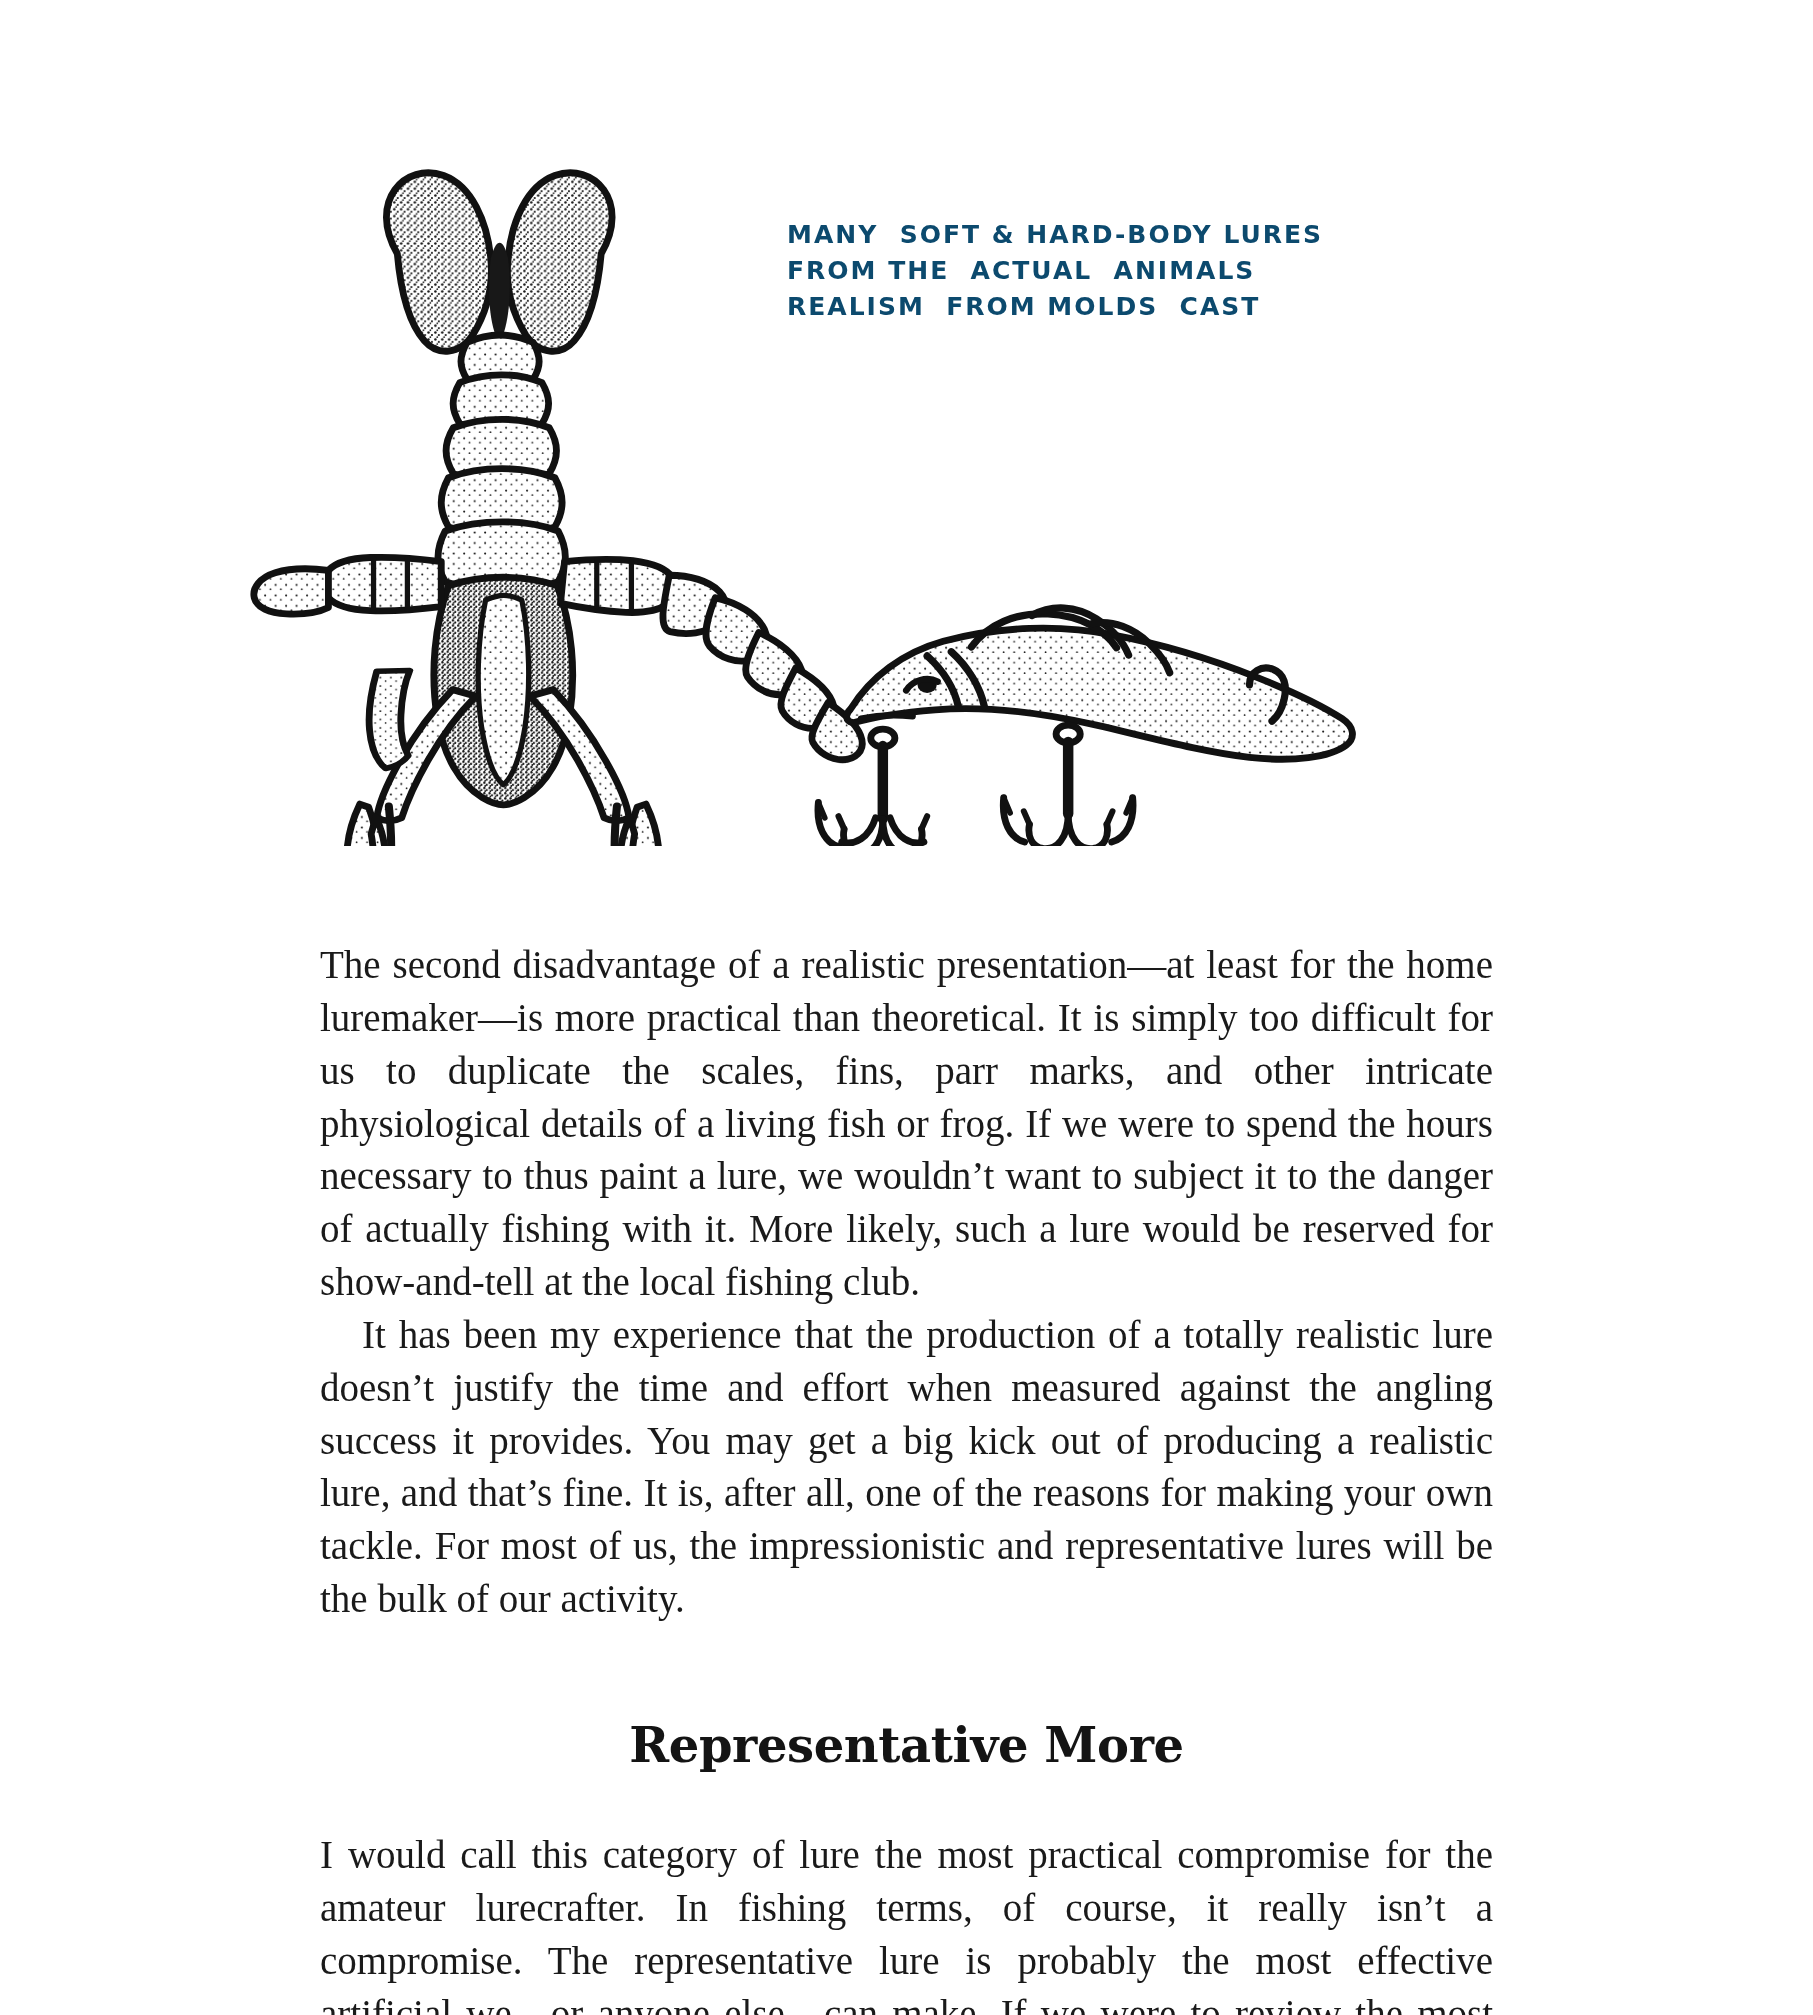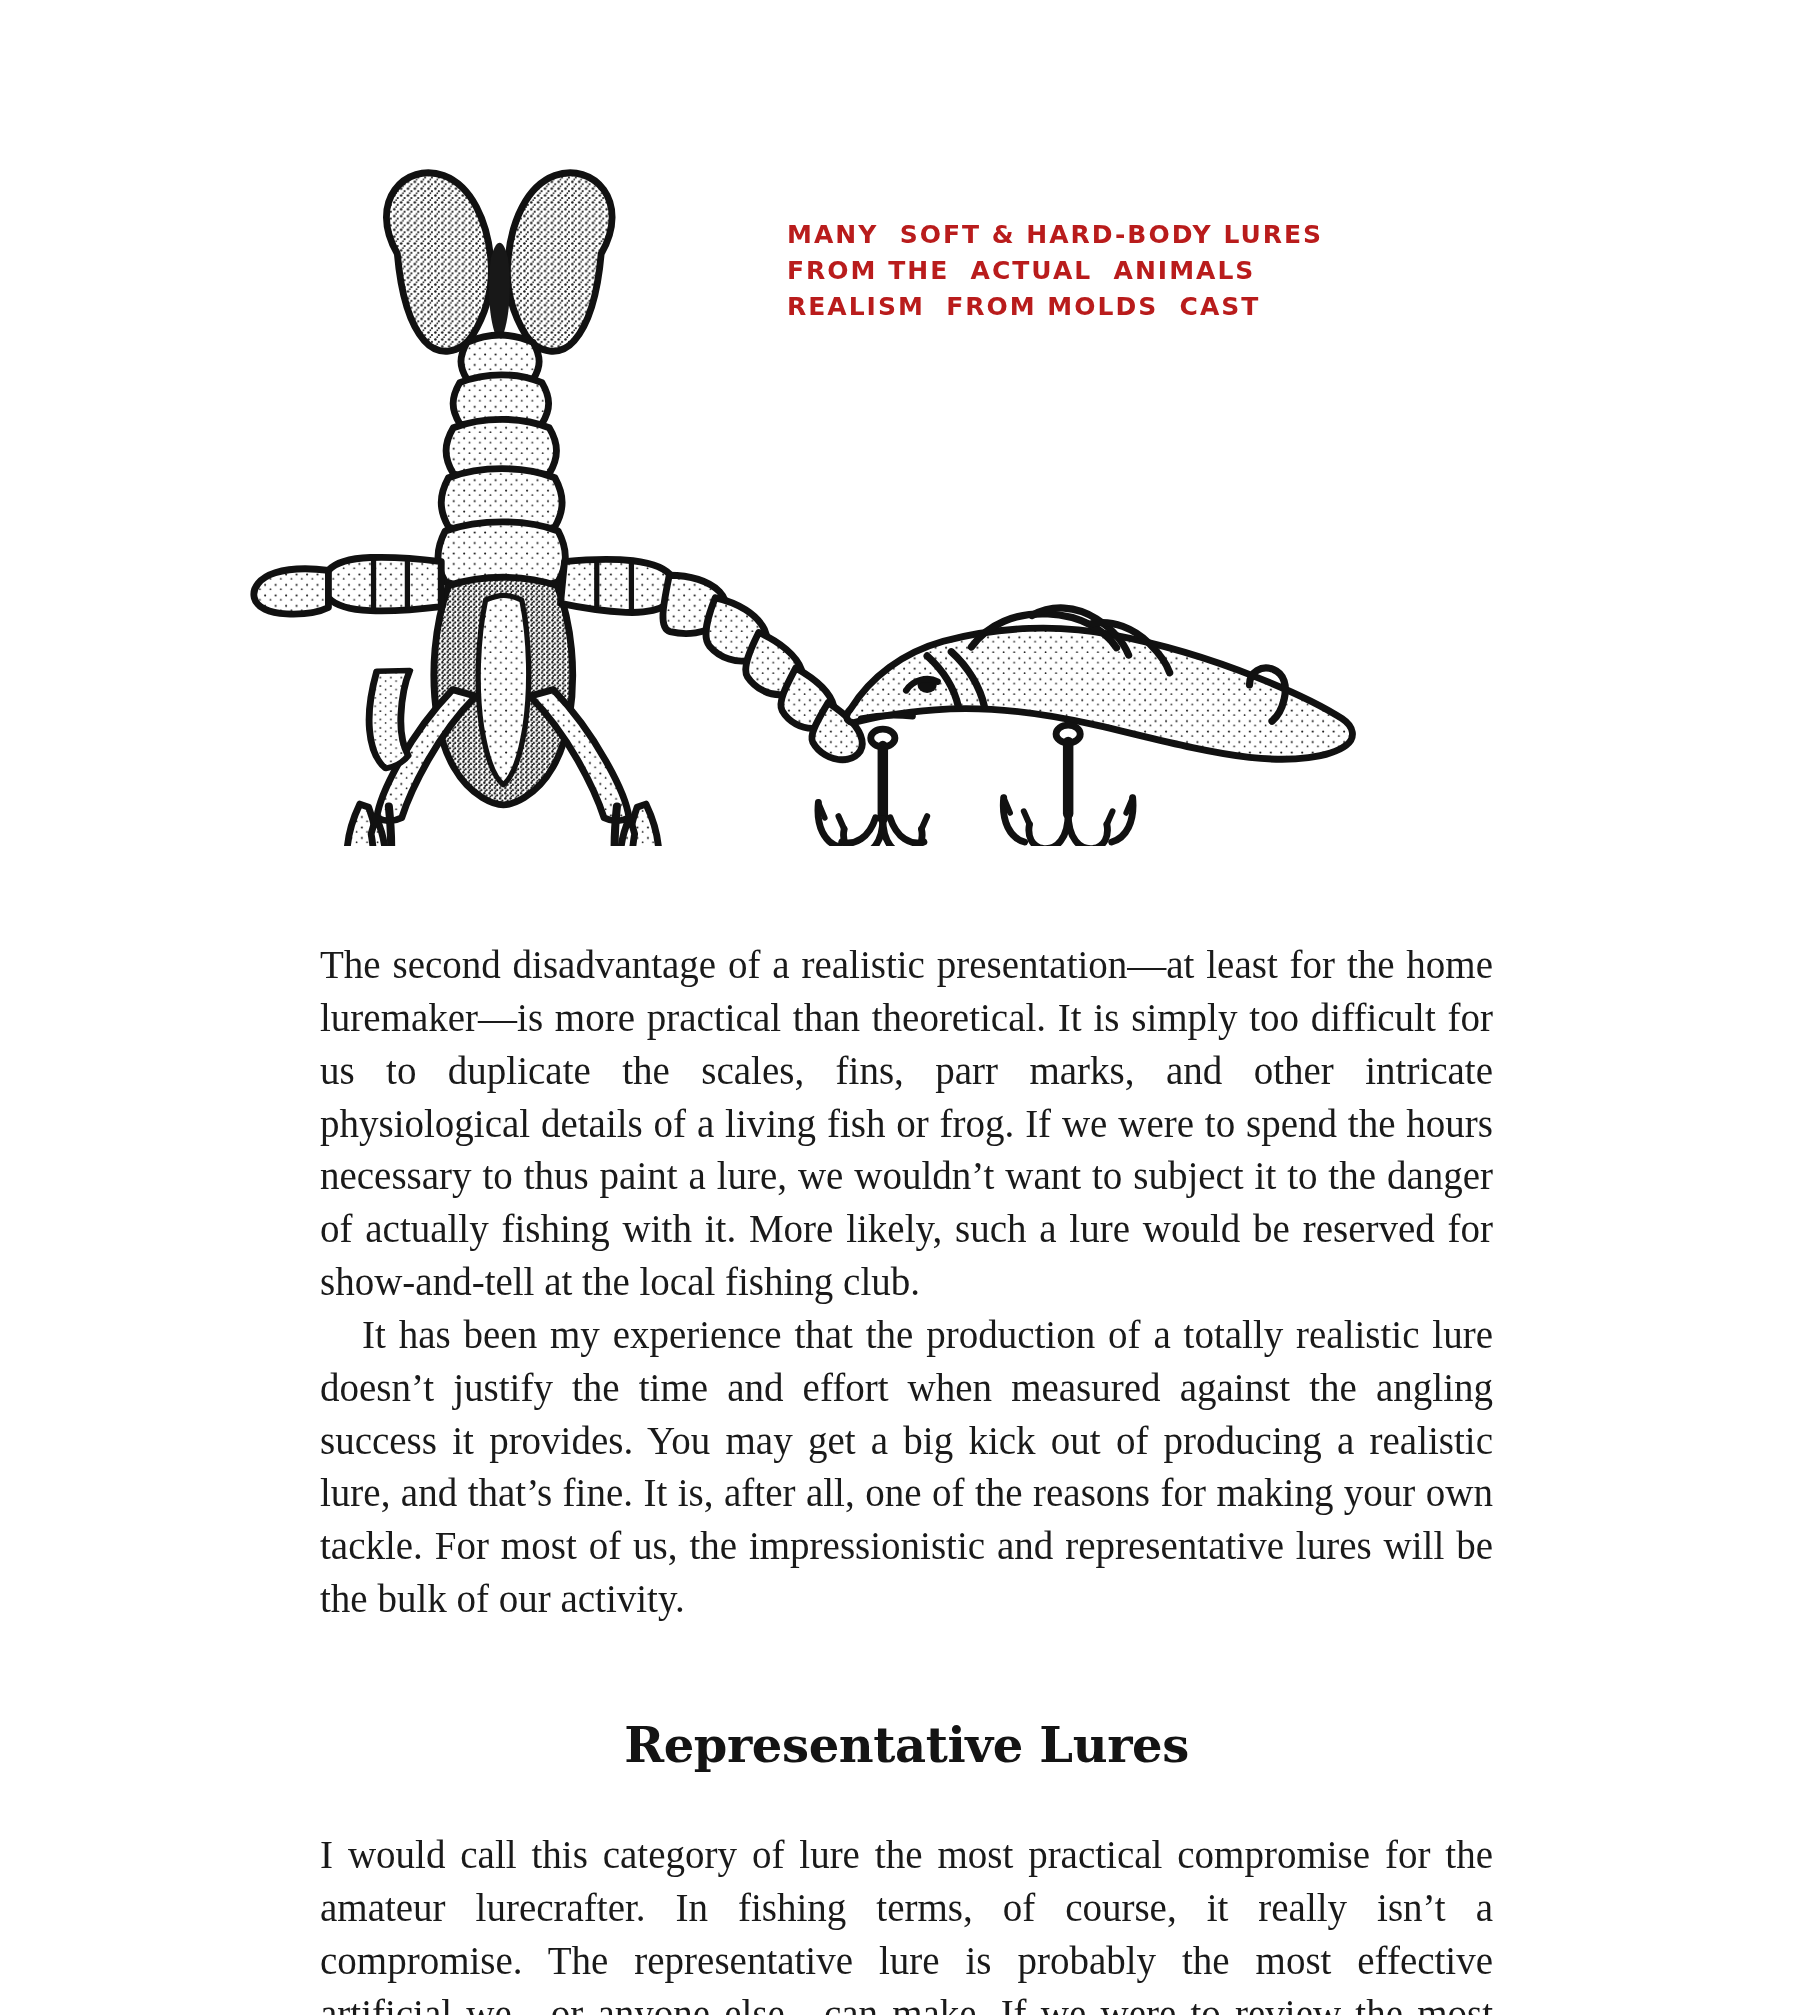--- a/index.html
+++ b/index.html
@@ -31,21 +31,21 @@
   .caption {
     position: absolute;
     left: 787px;
     top: 217px;
     width: 733px;
     font-family: "DejaVu Sans", sans-serif;
     font-size: 25px;
     font-weight: 700;
     letter-spacing: 2px;
     line-height: 1.43;
-    color: #b91c1c;
+    color: #0c4a6e;
     text-transform: uppercase;
   }
   .caption .cap-line { display: block; white-space: pre; }
 
   
   .textcol {
     position: absolute;
     left: 320px;
     top: 939px;
     width: 1173px;
@@ -253,19 +253,19 @@
   <div class="caption">
     <span class="cap-line">MANY  SOFT &amp; HARD-BODY LURES</span>
     <span class="cap-line">FROM THE  ACTUAL  ANIMALS</span>
     <span class="cap-line">REALISM  FROM MOLDS  CAST</span>
   </div>
 
   <div class="textcol">
     <p class="body">The second disadvantage of a realistic presentation—at least for the home luremaker—is more practical than theoretical. It is simply too difficult for us to duplicate the scales, fins, parr marks, and other intricate physiological details of a living fish or frog. If we were to spend the hours necessary to thus paint a lure, we wouldn’t want to subject it to the danger of actually fishing with it. More likely, such a lure would be reserved for show-and-tell at the local fishing club.</p>
     <p class="body indent">It has been my experience that the production of a totally realistic lure doesn’t justify the time and effort when measured against the angling success it provides. You may get a big kick out of producing a realistic lure, and that’s fine. It is, after all, one of the reasons for making your own tackle. For most of us, the impressionistic and representative lures will be the bulk of our activity.</p>
     <div class="spacer-head-top"></div>
-    <h2 class="section-head">Representative Lures</h2>
+    <h2 class="section-head">Representative More</h2>
     <div class="spacer-head-bottom"></div>
     <p class="body">I would call this category of lure the most practical compromise for the amateur lurecrafter. In fishing terms, of course, it really isn’t a compromise. The representative lure is probably the most effective artificial we—or anyone else—can make. If we were to review the most popular and productive lures of the past fifty years we would find they were all of the representative persuasion. The reason for this imbalance is simple—representative lures just work better!</p>
   </div>
 
 </div>
 
 
 </body></html>

